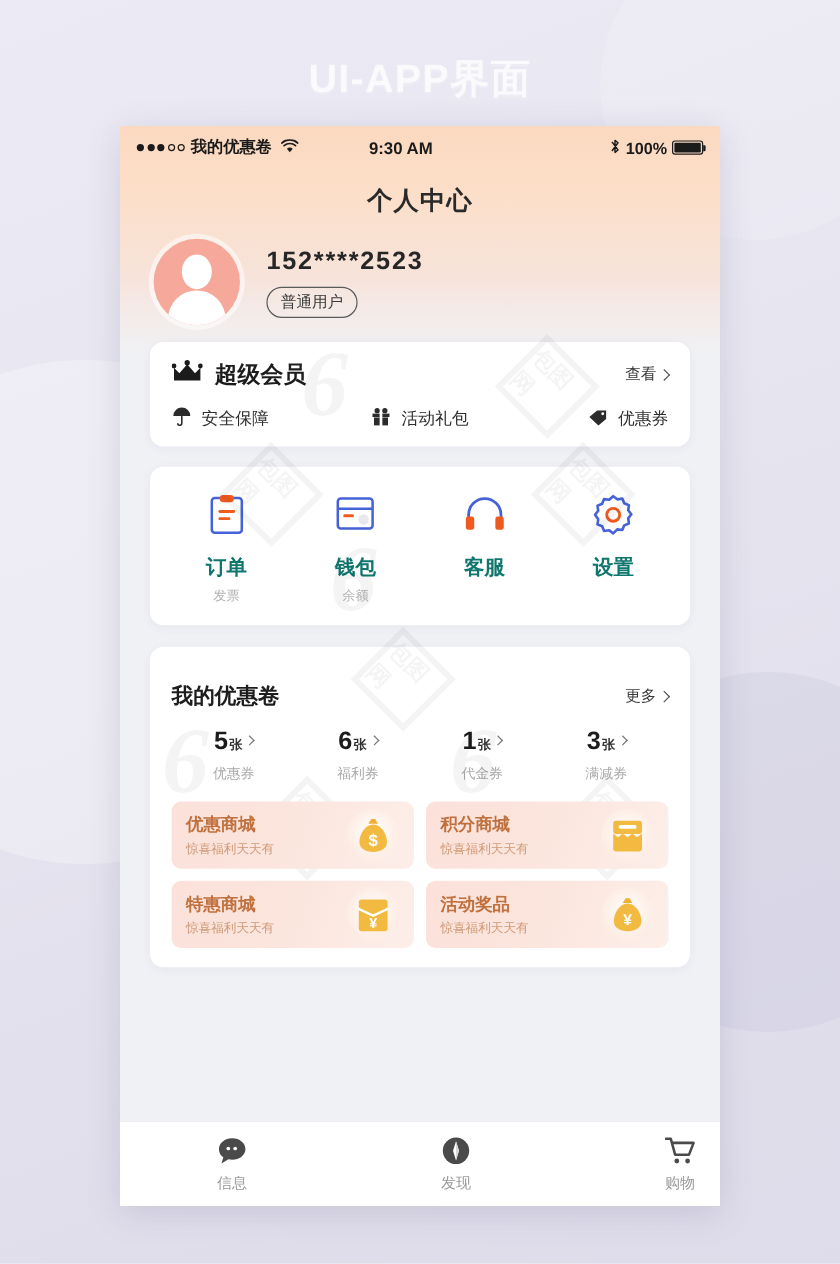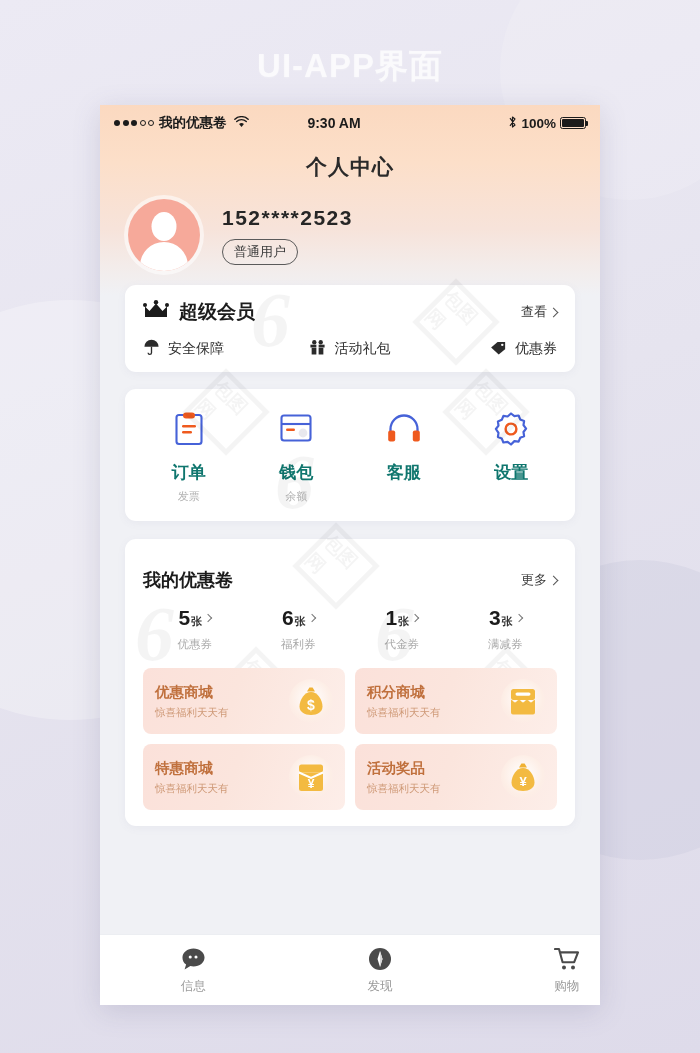--- a/index.html
+++ b/index.html
@@ -122,21 +122,21 @@
   .cp-unit{font-size:11px;color:#333;margin-left:1px;}
   .cp-arrow{display:inline-block;width:5px;height:5px;border-right:1.2px solid #777;border-top:1.2px solid #777;transform:rotate(45deg);margin-left:3px;vertical-align:4px;}
   .cp-name{margin-top:9px;font-size:11.5px;color:#a9a9a9;}
 
   
   #promo-grid{
     margin-top:16px;display:grid;
     grid-template-columns:1fr 1fr;gap:10px;
   }
   .promo{
-    position:relative;height:66px;border-radius:8px;
+    position:relative;height:56px;border-radius:8px;
     background:linear-gradient(110deg,#fbe1da 0%,#fbe5dd 45%,#fdeee9 100%);
     display:flex;align-items:center;padding:0 12px;overflow:hidden;
   }
   .promo-txt{flex:1;}
   .promo-title{font-size:14.5px;font-weight:bold;color:#c0703d;}
   .promo-sub{margin-top:4px;font-size:10.5px;color:#cf9a78;}
   .promo-ico{
     width:44px;height:44px;border-radius:50%;
     background:radial-gradient(circle at 50% 45%,#fff 0%,#fdeee6 60%,rgba(253,238,230,0) 78%);
     display:flex;align-items:center;justify-content:center;flex:0 0 auto;

